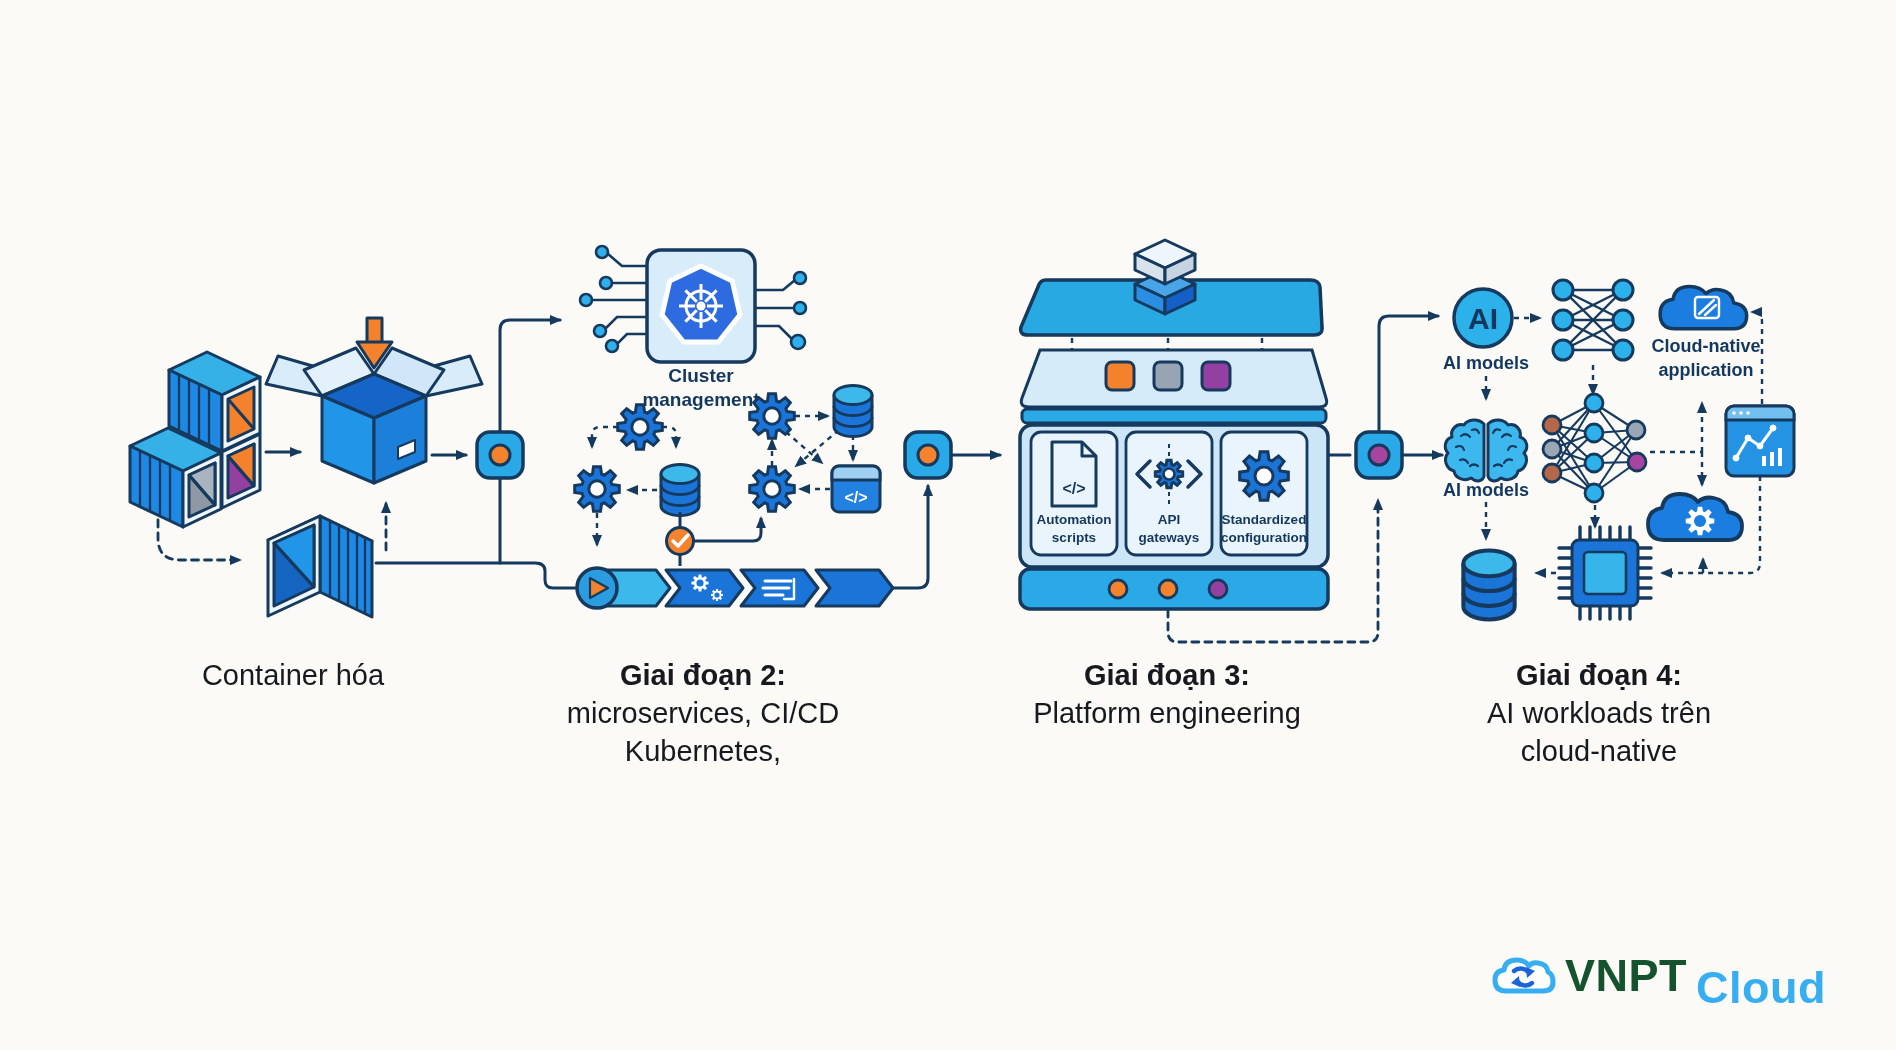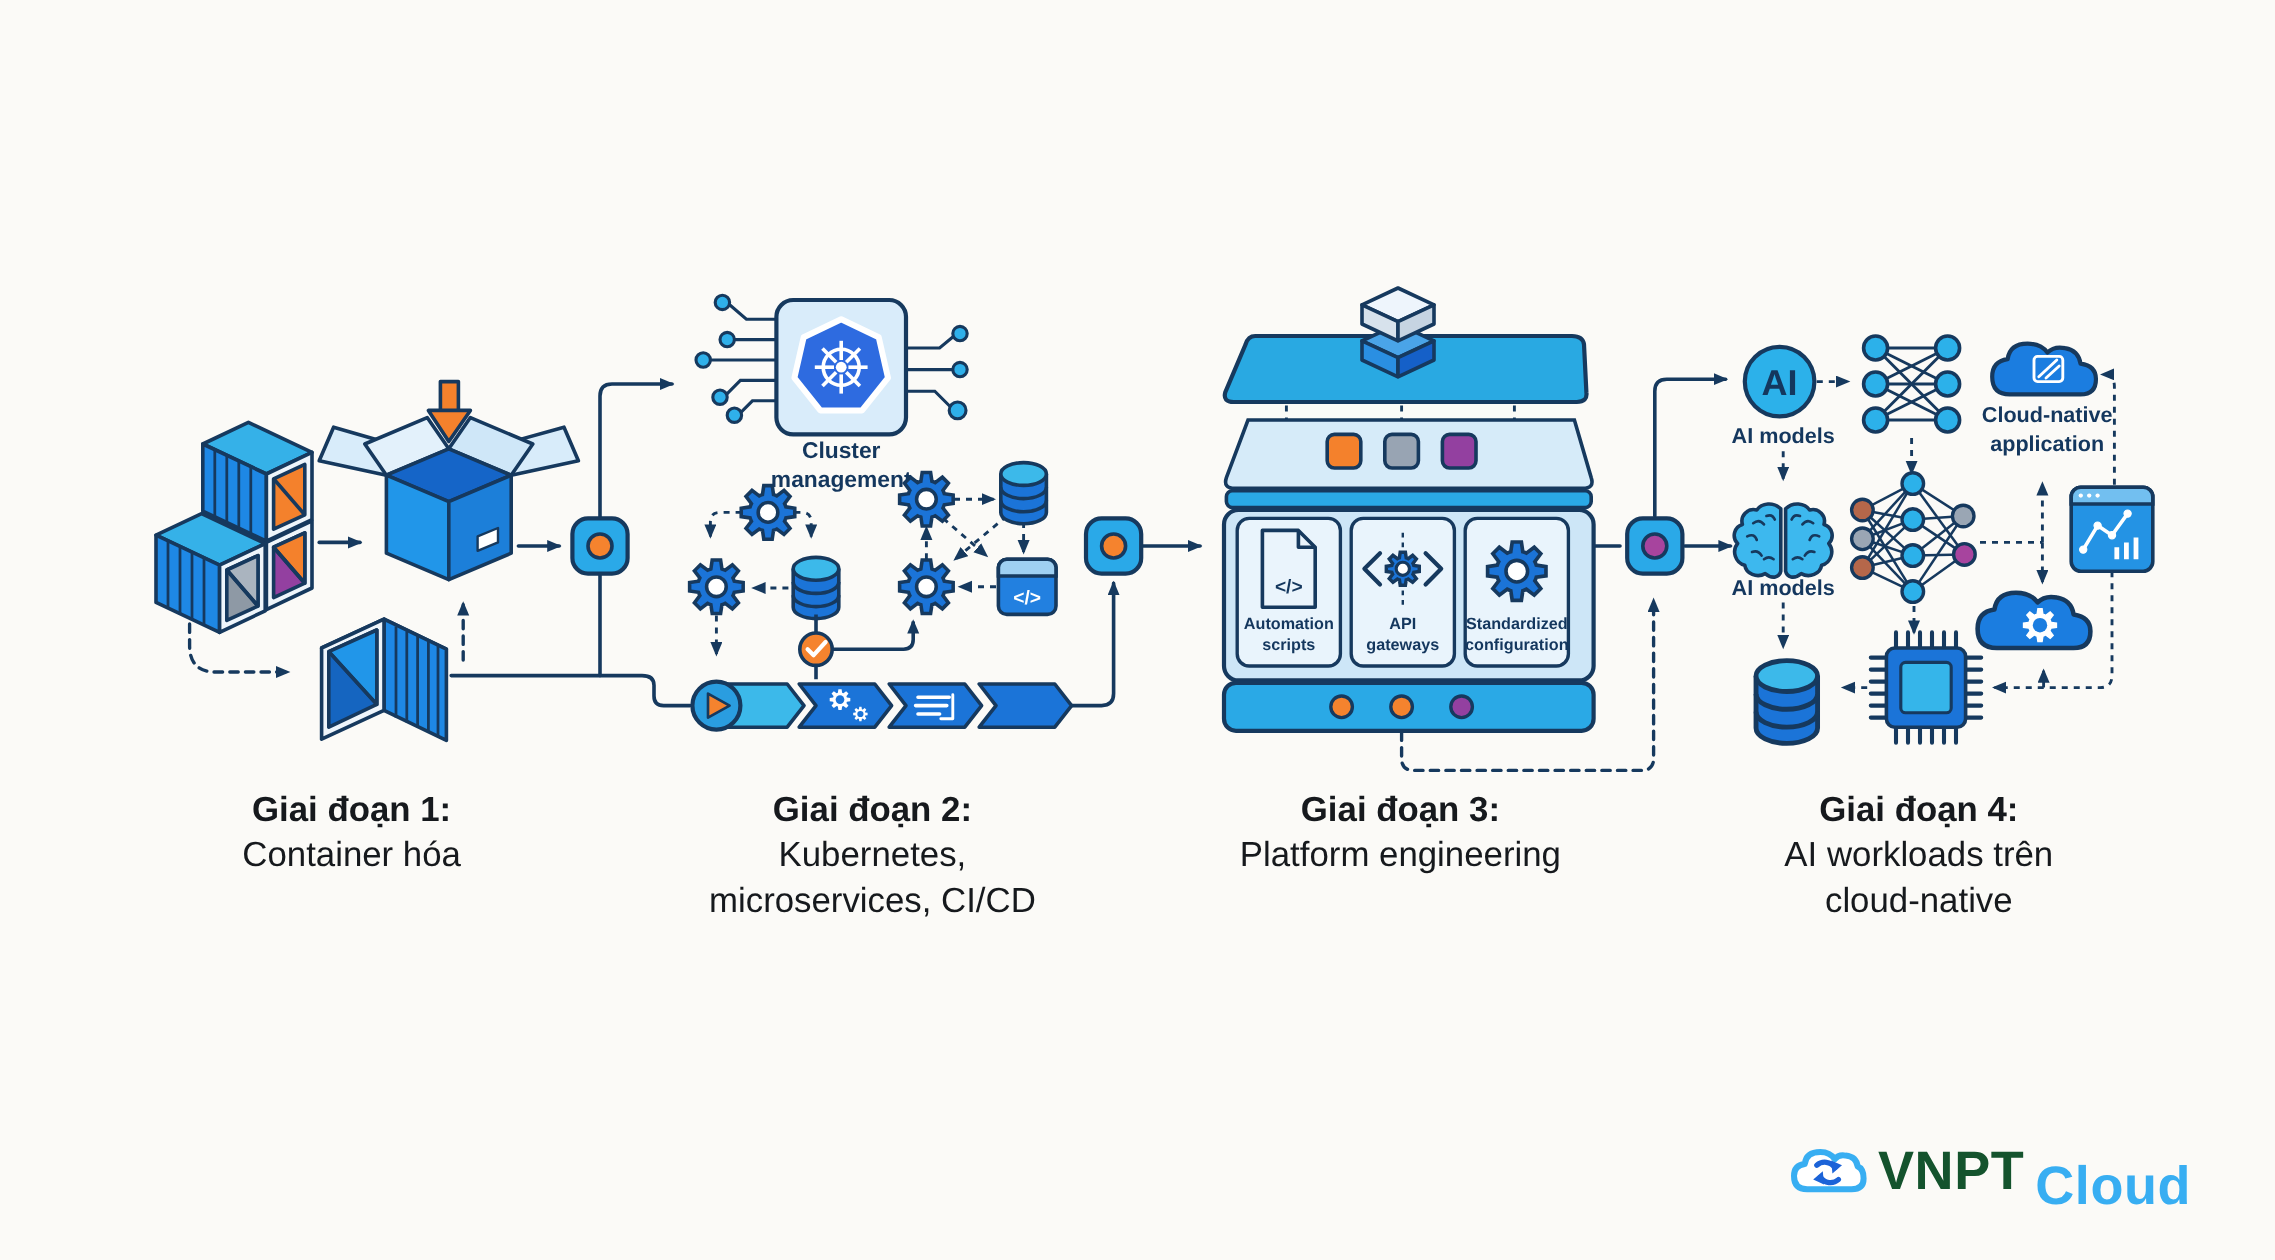--- a/index.html
+++ b/index.html
@@ -434,27 +434,26 @@
 
   <g>
     <use href="#cloudp" transform="translate(1700,524)" fill="#1b7de0" stroke="#16395e" stroke-width="3.8" stroke-linejoin="round"></use>
     <use href="#gearp" transform="translate(1700,521) scale(0.5)" fill="#ffffff"></use>
     <circle cx="1700" cy="521" r="6" fill="#1b7de0"></circle>
   </g>
 </g>
 </svg>
 
 <div class="caption" style="left:58px;top:656px;">
-  <div class="t">Giai đoạn 1:</div>
   <div>Container hóa</div>
 </div>
-<div class="caption" style="left:492px;top:656px;">
+<div class="caption" style="left:468px;top:656px;">
   <div class="t">Giai đoạn 2:</div>
+  <div>microservices, CI/CD</div>
   <div>Kubernetes,</div>
-  <div>microservices, CI/CD</div>
 </div>
 <div class="caption" style="left:932px;top:656px;">
   <div class="t">Giai đoạn 3:</div>
   <div>Platform engineering</div>
 </div>
 <div class="caption" style="left:1364px;top:656px;">
   <div class="t">Giai đoạn 4:</div>
   <div>AI workloads trên</div>
   <div>cloud-native</div>
 </div>

